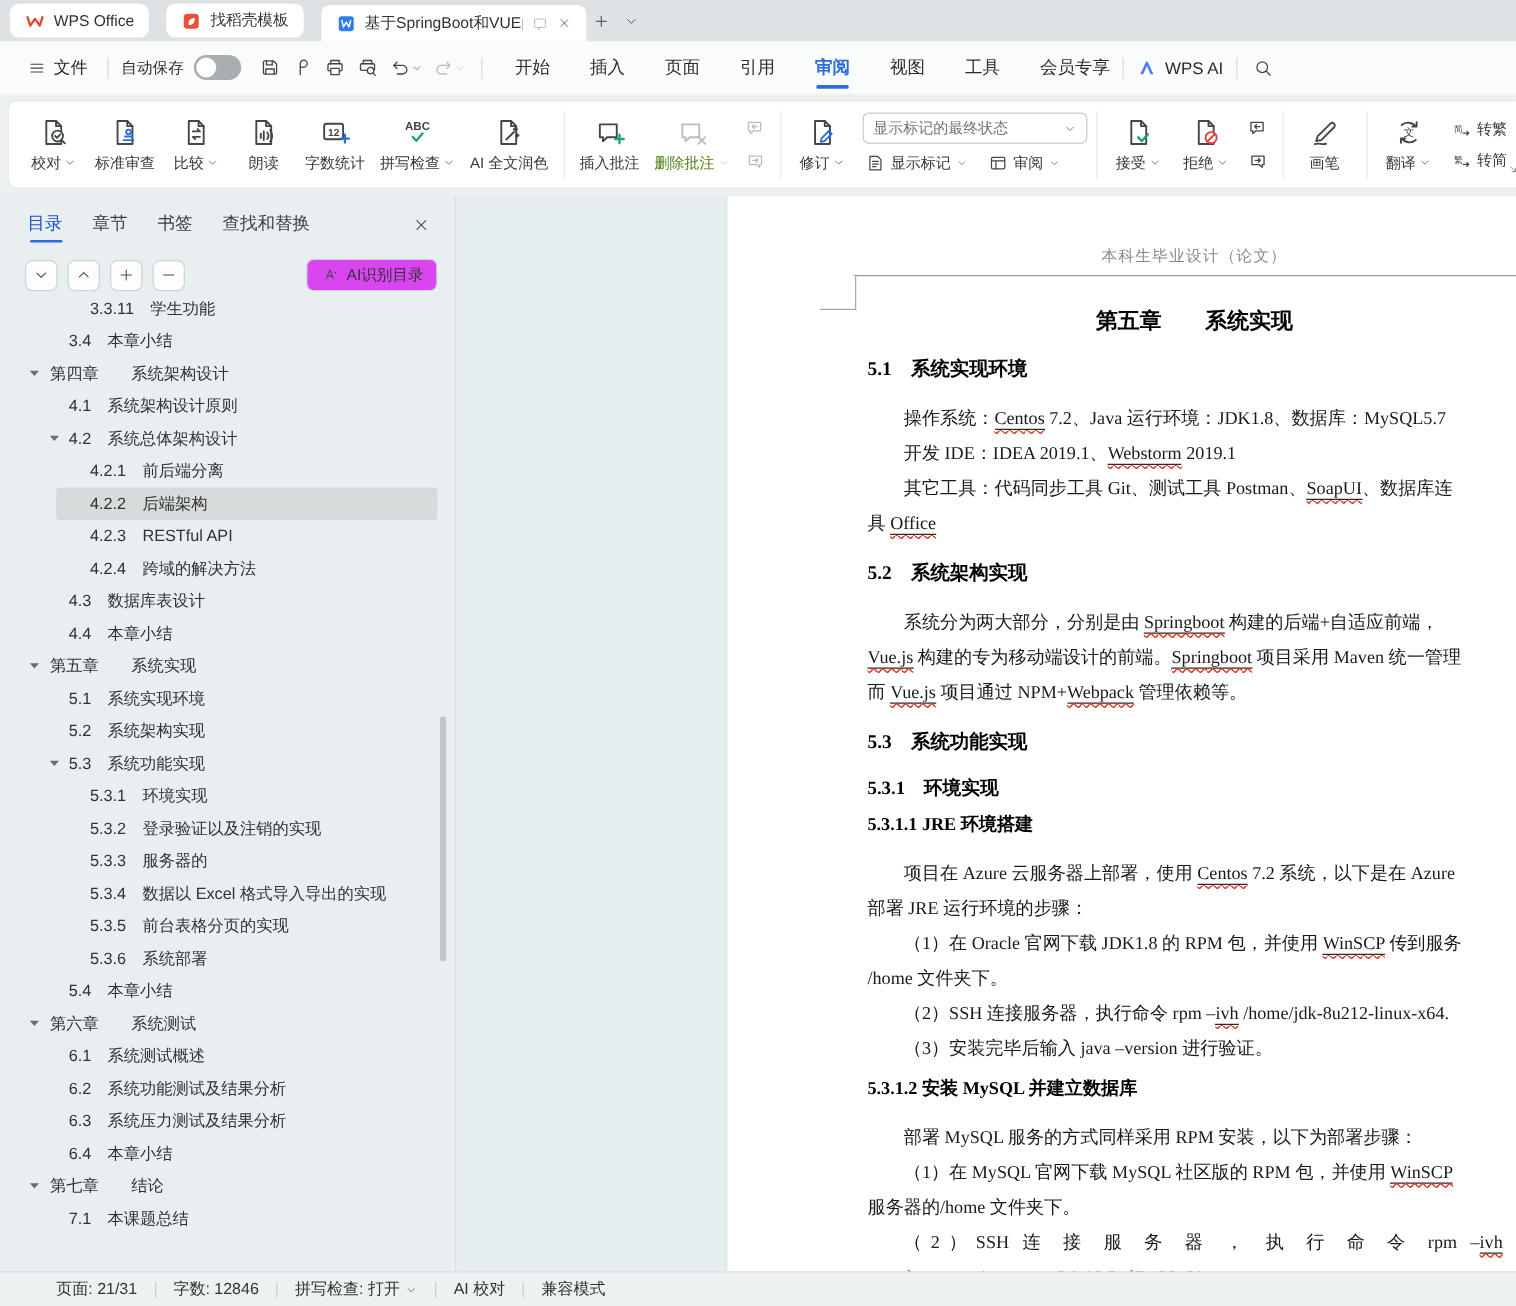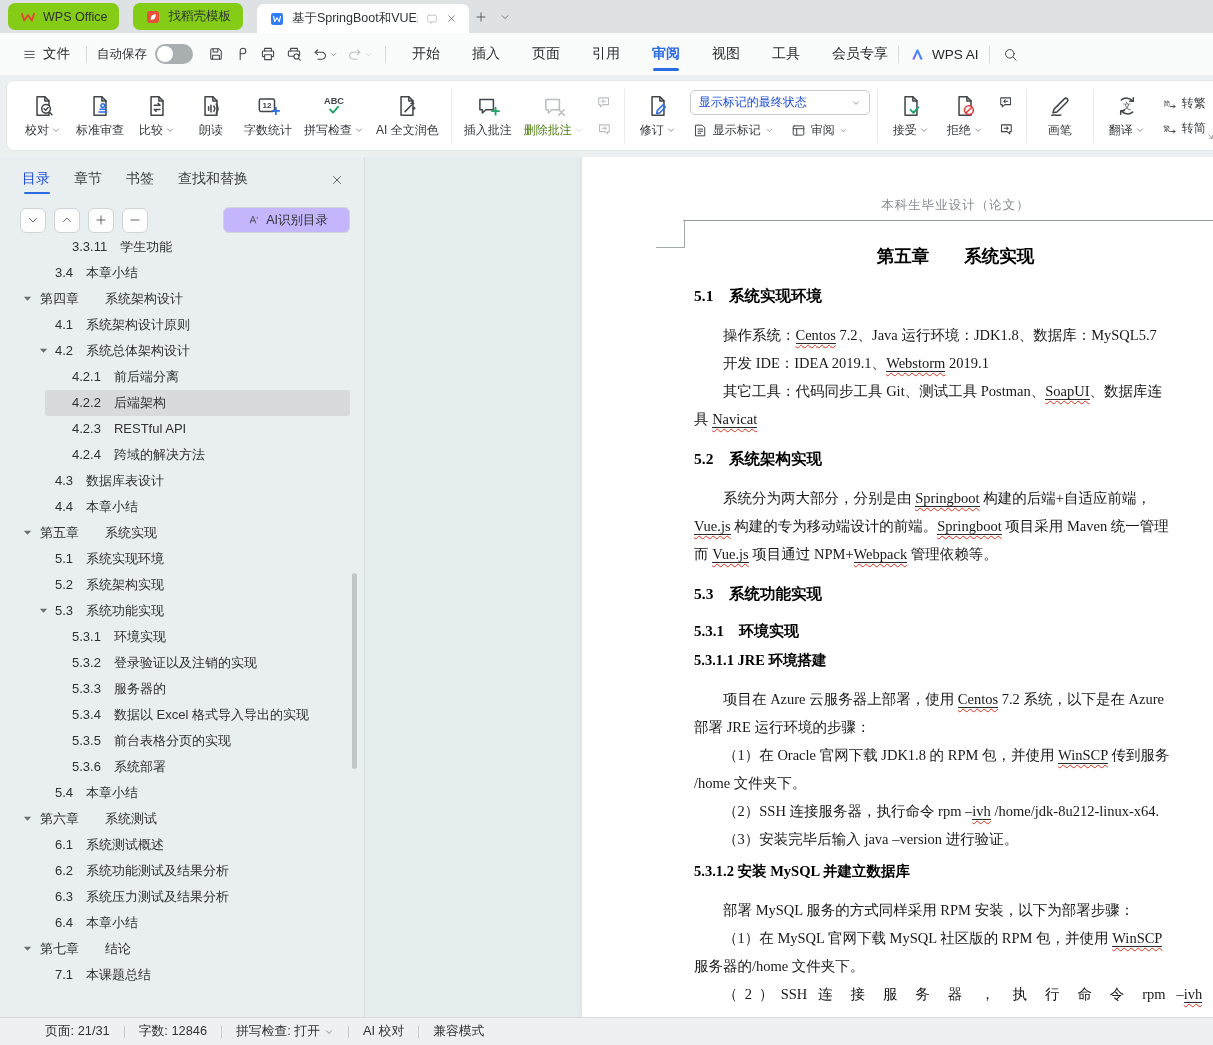--- a/index.html
+++ b/index.html
@@ -4,21 +4,21 @@
 <style>
   html,body{margin:0;padding:0;background:#c9cdd0;}
   body{width:1213px;height:1045px;overflow:hidden;font-family:"Liberation Sans","DejaVu Sans",sans-serif;
        -webkit-font-smoothing:antialiased;color:#2b2d2f;}
   #app{width:1213px;height:1045px;display:grid;grid-template-rows:33px 43px 81px 860px 28px;background:#e0e3e5;}
 
   
   .titlebar{display:flex;align-items:flex-end;background:#dfe2e4;padding-left:8px;}
   .wtabs{display:flex;align-items:flex-end;gap:14px;height:100%;}
   .wtab{display:flex;align-items:center;gap:7px;height:27px;margin-bottom:3px;padding:0 12px;border-radius:7px;
-        background:#84cc16;font-size:12.5px;color:#2f3234;white-space:nowrap;}
+        background:#ffffff;font-size:12.5px;color:#2f3234;white-space:nowrap;}
   .wtab.active{background:#ffffff;height:29px;margin-bottom:0;border-radius:7px 7px 0 0;width:188px;}
   .wtab .tlabel{overflow:hidden;text-overflow:clip;max-width:150px;}
   .wtab.active .tlabel{flex:1;}
   .titlebtn{display:flex;align-items:center;justify-content:center;width:24px;height:24px;margin-bottom:4px;border-radius:5px;background:transparent;border:none;}
   .ticon{display:flex;align-items:center;}
 
   
   .menubar{display:flex;align-items:center;background:#fafbfb;padding:0 14px 0 16px;border-bottom:1px solid #eef0f1;}
   .filebtn{display:flex;align-items:center;gap:6px;font-size:13.5px;color:#26282a;background:none;border:none;padding:4px 6px;font-family:inherit;}
   .vdiv{width:1px;height:17px;background:#d8dbdd;margin:0 10px;}
@@ -39,38 +39,38 @@
   .rgroup{display:flex;align-items:center;gap:2px;position:relative;padding:0 2px;}
   .rdiv{width:1px;height:54px;background:#e8eaec;margin:0 5px;flex:none;}
   .rbig{display:flex;flex-direction:column;align-items:center;justify-content:center;gap:3px;min-width:52px;height:60px;
         padding:0 5px;border:none;background:none;border-radius:4px;font-size:12px;color:#35383b;font-family:inherit;white-space:nowrap;}
   .rbig .lblrow{display:flex;align-items:center;gap:2px;}
   .rbig.dis{color:#4d7c0f;}
   .rstack{display:flex;flex-direction:column;gap:5px;margin:0 2px;}
   .sqbtn{width:22px;height:22px;display:flex;align-items:center;justify-content:center;border:none;background:none;border-radius:4px;padding:0;}
   .rcol{display:flex;flex-direction:column;gap:5px;margin-left:4px;}
   .dropdown{display:flex;align-items:center;justify-content:space-between;width:162px;height:23px;padding:0 8px;
-            border:1px solid #c8ccce;border-radius:5px;background:#fff;font-size:12px;color:#1d4ed8;white-space:nowrap;}
+            border:1px solid #c8ccce;border-radius:5px;background:#fff;font-size:12px;color:#737373;white-space:nowrap;}
   .rrow{display:flex;align-items:center;gap:12px;}
   .smallbtn{display:flex;align-items:center;gap:4px;border:none;background:none;padding:2px 2px;font-size:12px;color:#35383b;font-family:inherit;white-space:nowrap;border-radius:4px;}
   .rpair{display:flex;flex-direction:column;gap:4px;margin-left:4px;}
   .exp{position:absolute;right:-6px;bottom:0px;opacity:.75;}
 
   
   .content{display:flex;min-height:0;}
   .sidebar{width:365px;flex:none;background:#e9eff1;border-right:1px solid #d9dfe1;display:flex;flex-direction:column;box-sizing:border-box;}
   .stabs{display:flex;align-items:center;gap:24px;padding:13px 18px 0 22px;font-size:14px;color:#3a3d3f;}
   .stab{position:relative;padding-bottom:9px;}
   .stab.active{color:#1d4ed8;}
   .stab.active::after{content:"";position:absolute;left:2px;bottom:3px;width:26px;height:2.5px;border-radius:2px;background:#2c6ce2;}
   .sclose{margin-left:auto;border:none;background:none;display:flex;align-items:center;padding:2px;margin-bottom:7px;}
   .sctrl{display:flex;align-items:center;gap:8px;padding:10px 14px 8px 20px;}
   .cbtn{width:26px;height:25px;border:1px solid #cfd4d6;background:#fdfdfd;border-radius:6px;display:flex;align-items:center;justify-content:center;padding:0;}
-  .aibtn{margin-left:auto;height:26px;display:flex;align-items:center;gap:5px;border:1px solid #cfd4d6;background:#c4b5fd;border-radius:6px;
-         padding:0 21px;font-size:12.5px;color:#303335;font-family:inherit;}
+  .aibtn{margin-left:auto;height:26px;display:flex;align-items:center;gap:5px;border:1px solid #cfd4d6;background:#d946ef;border-radius:6px;
+         padding:0 10px;font-size:12.5px;color:#303335;font-family:inherit;}
   .tree{flex:1;overflow:hidden;position:relative;padding-top:2px;}
   .trow{position:relative;height:26px;line-height:26px;font-size:13px;color:#2f3133;white-space:nowrap;overflow:hidden;}
   .trow.l1{padding-left:40px;}
   .trow.l2{padding-left:55px;}
   .trow.l3{padding-left:72px;}
   .trow.sel{background:#d8dbdc;border-radius:3px;margin-left:45px;margin-right:14px;padding-left:27px;}
   .tcaret{position:absolute;top:7px;display:flex;}
   .thumb{position:absolute;right:7px;top:332px;width:5px;height:196px;border-radius:3px;background:#c2c6c8;}
 
   .canvas{flex:1;position:relative;background:#e5edef;overflow:hidden;}
@@ -724,21 +724,21 @@
           <div class="phead">本科生毕业设计（论文）</div>
           <div class="prule"></div>
           <div class="pcorner"></div>
           <div class="docflow">
               <div class="dchapter">第五章　　系统实现</div>
               <div class="dh2">5.1　系统实现环境</div>
               <div class="dpara">
                 <div class="dline ind">操作系统：<span class="u"><span class="sq">Centos</span></span> 7.2、Java 运行环境：JDK1.8、数据库：MySQL5.7</div>
                 <div class="dline ind">开发 IDE：IDEA 2019.1、<span class="u"><span class="sq">Webstorm</span></span> 2019.1</div>
                 <div class="dline ind">其它工具：代码同步工具 Git、测试工具 Postman、<span class="u"><span class="sq">SoapUI</span></span>、数据库连</div>
-                <div class="dline">具 <span class="u"><span class="sq">Navicat</span></span></div>
+                <div class="dline">具 <span class="u"><span class="sq">Office</span></span></div>
               </div>
               <div class="dh2">5.2　系统架构实现</div>
               <div class="dpara">
                 <div class="dline ind">系统分为两大部分，分别是由 <span class="u"><span class="sq">Springboot</span></span> 构建的后端+自适应前端，</div>
                 <div class="dline"><span class="u"><span class="sq">Vue.js</span></span> 构建的专为移动端设计的前端。<span class="u"><span class="sq">Springboot</span></span> 项目采用 Maven 统一管理</div>
                 <div class="dline">而 <span class="u"><span class="sq">Vue.js</span></span> 项目通过 NPM+<span class="u"><span class="sq">Webpack</span></span> 管理依赖等。</div>
               </div>
               <div class="dh2">5.3　系统功能实现</div>
               <div class="dh3">5.3.1　环境实现</div>
               <div class="dh4">5.3.1.1 JRE 环境搭建</div>

